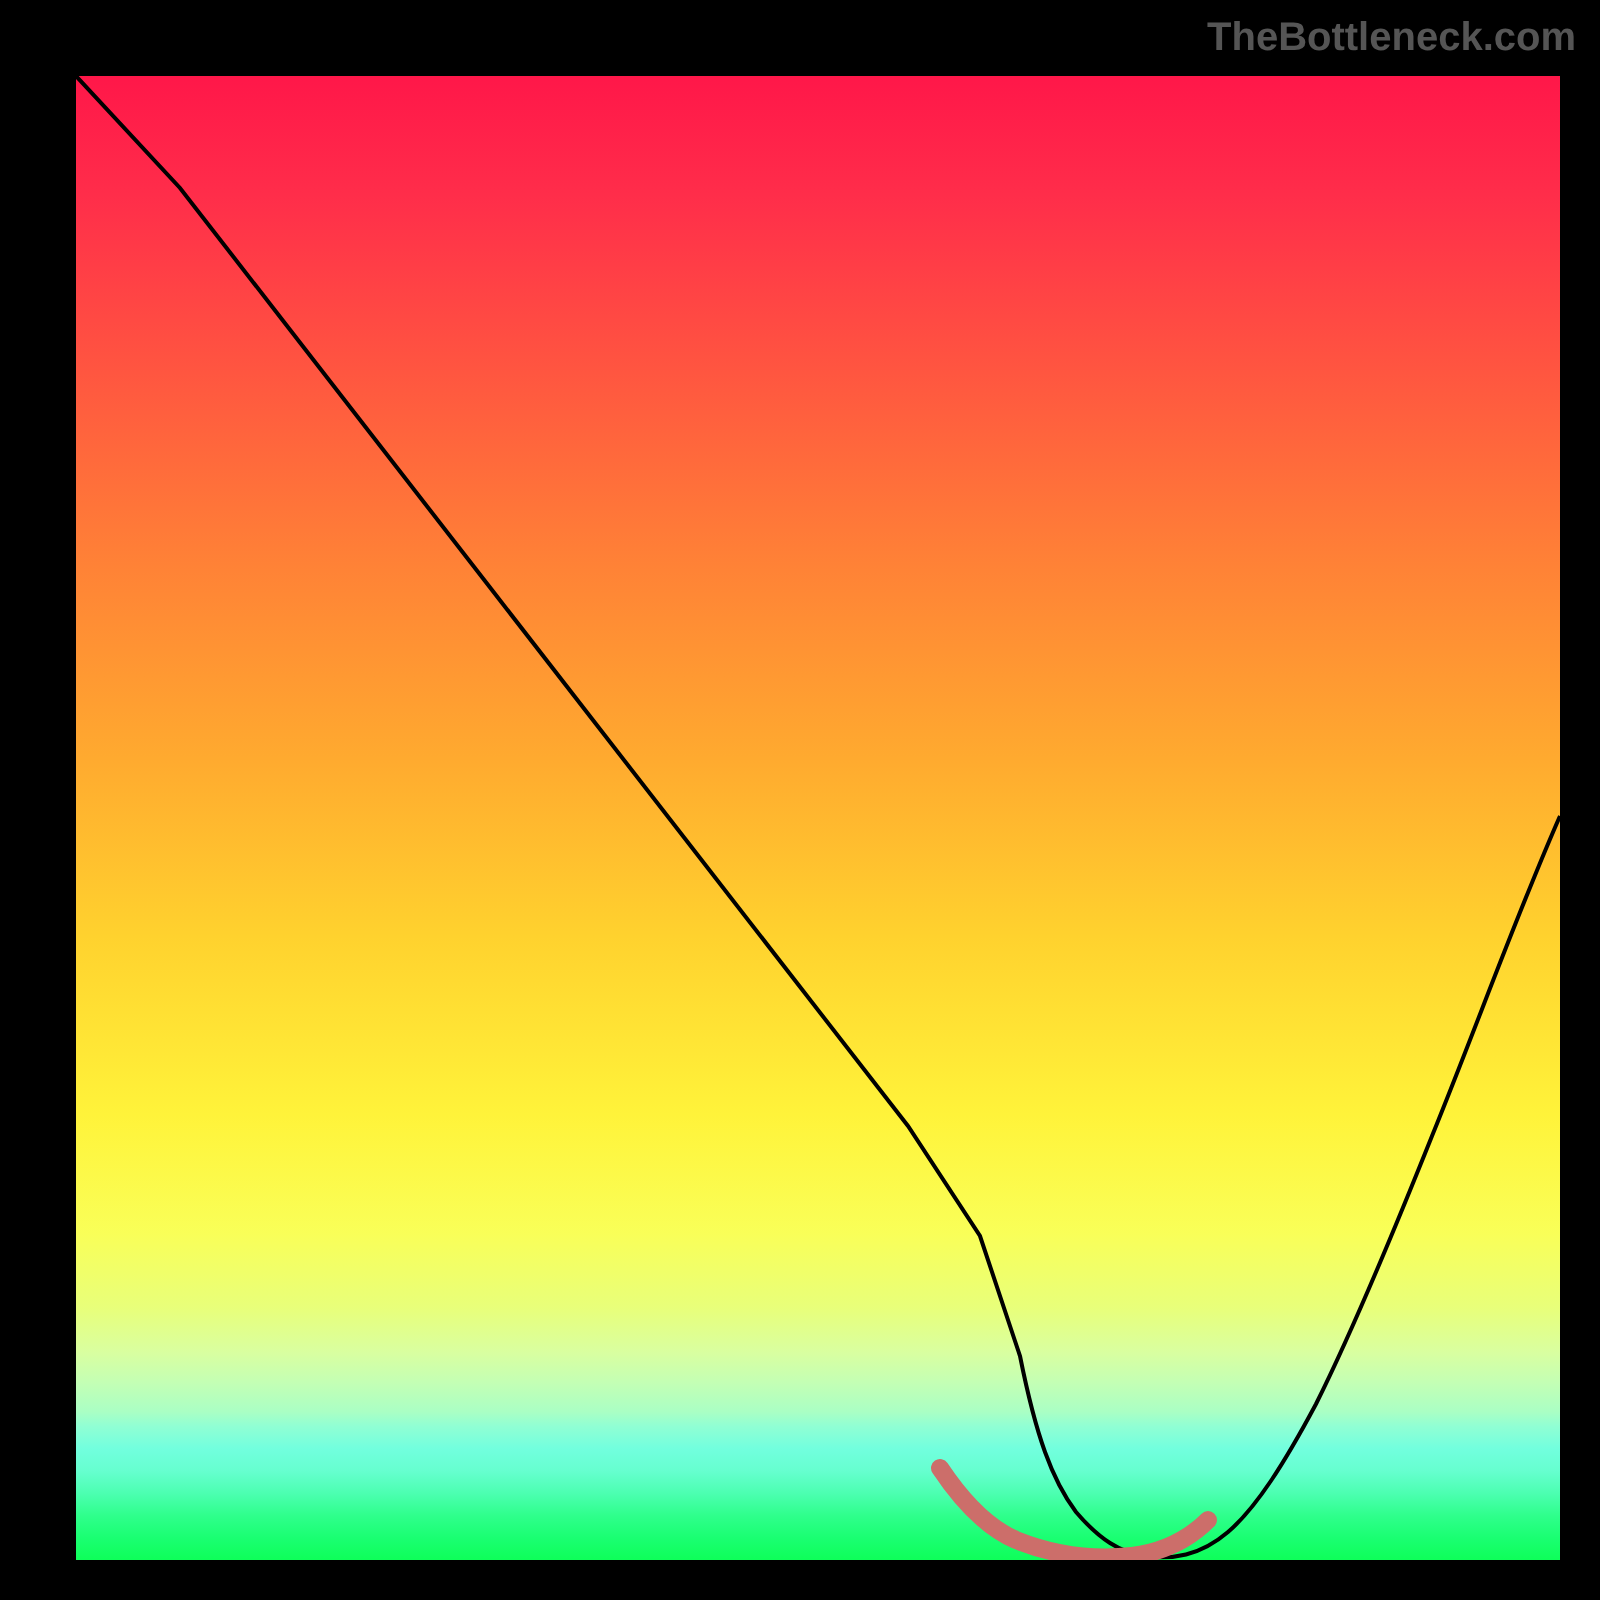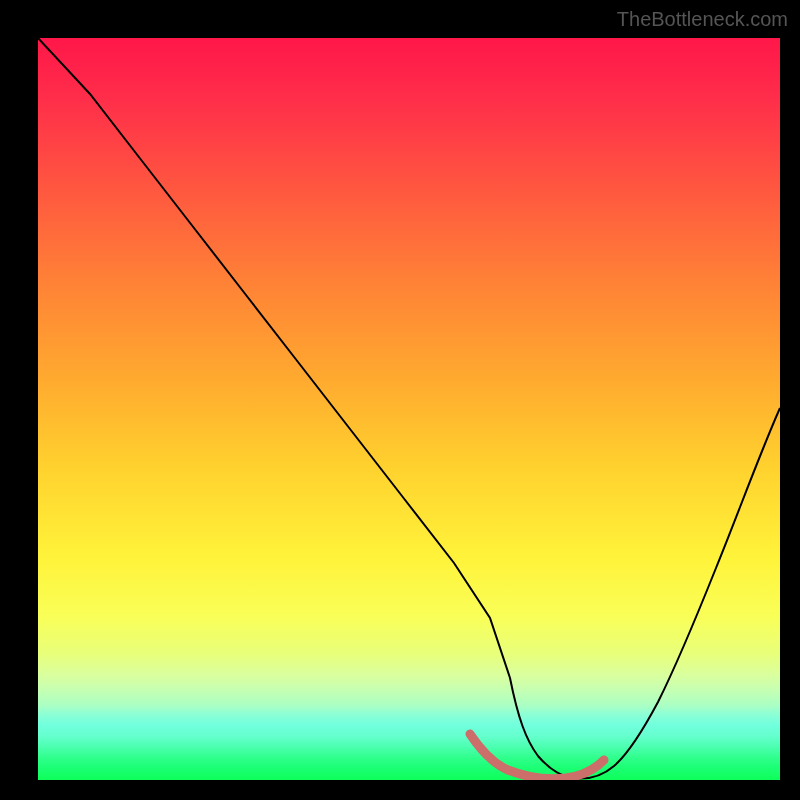--- a/index.html
+++ b/index.html
@@ -16,21 +16,21 @@
     width: 800px;
     height: 800px;
     background: #000;
   }
   .watermark {
     position: absolute;
     top: 8px;
     right: 12px;
     color: #555;
     font-size: 20px;
-    font-weight: 400;
+    font-weight: 700;
     z-index: 10;
   }
   .plot-area {
     position: absolute;
     left: 38px;
     top: 38px;
     width: 742px;
     height: 742px;
     overflow: hidden;
   }

